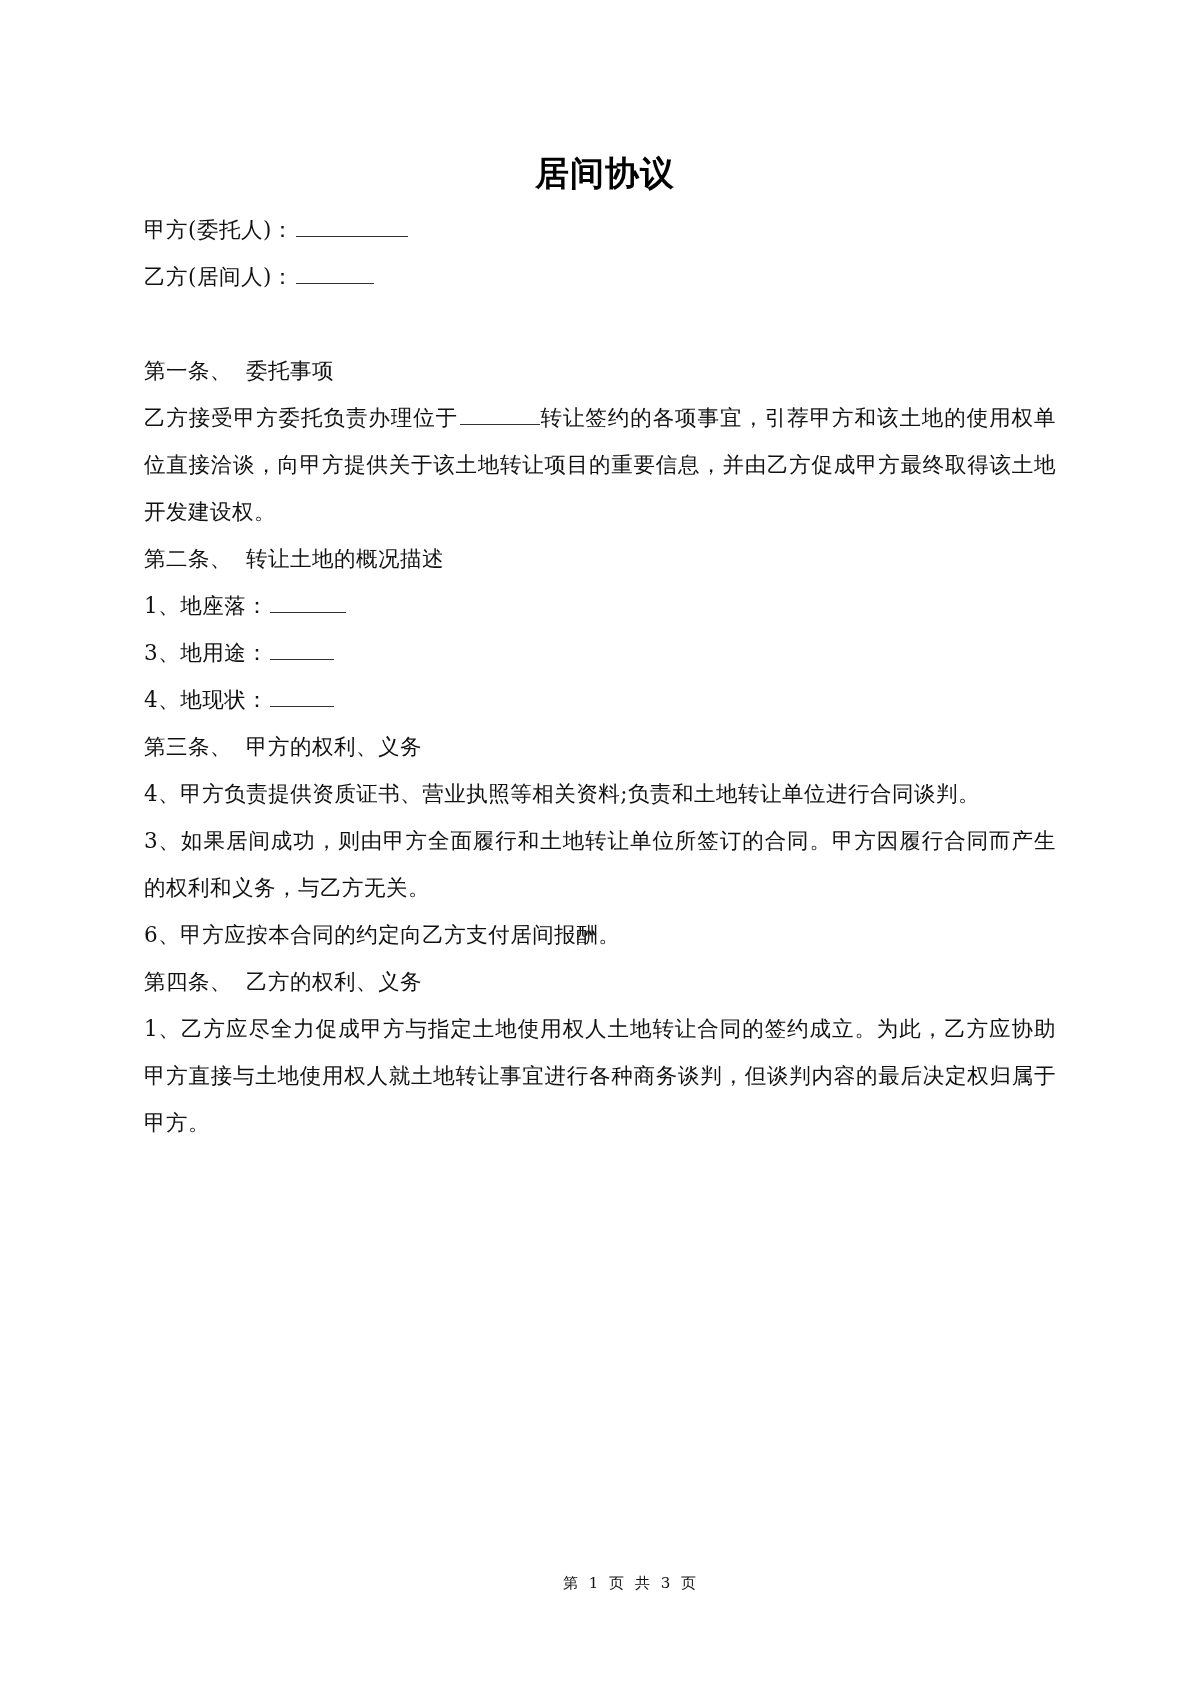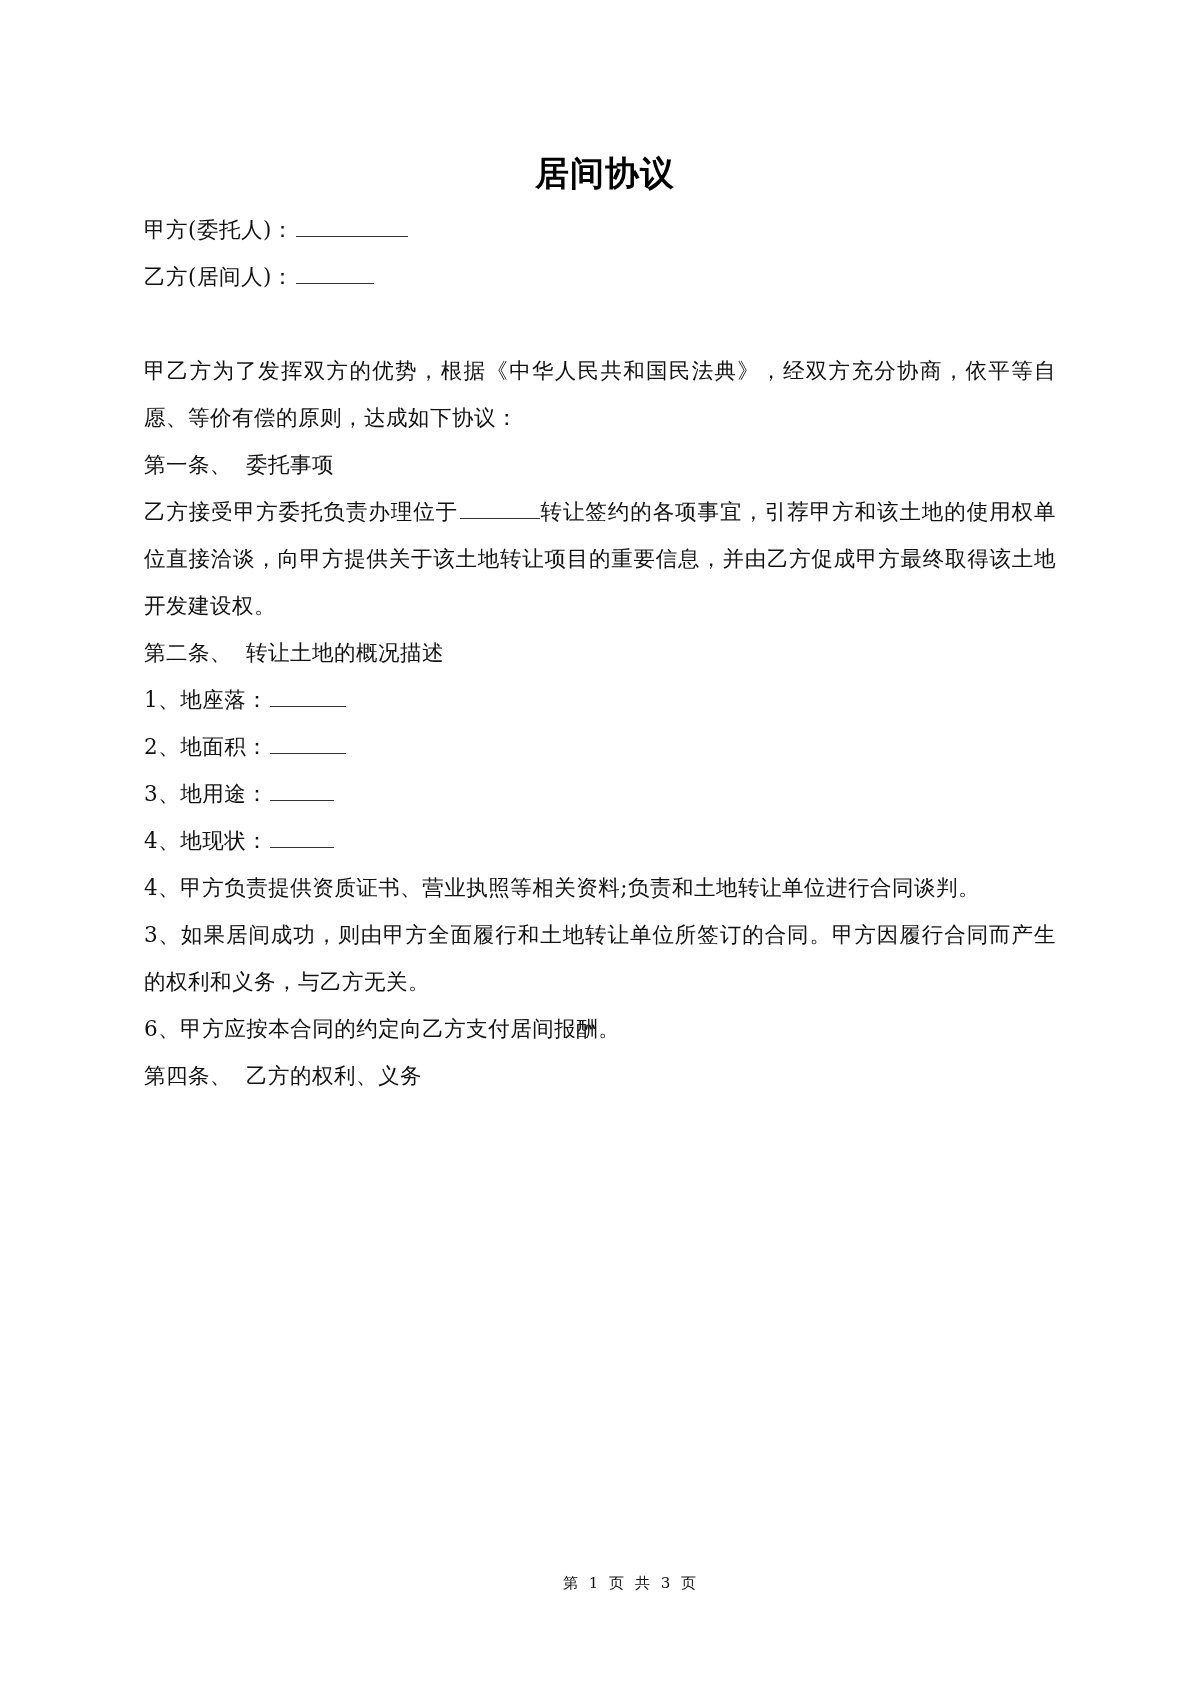--- a/index.html
+++ b/index.html
@@ -86,49 +86,49 @@
 
     <div class="line">
       <span>甲方(委托人)：</span><span class="blank" style="width:112px"></span>
     </div>
     <div class="line">
       <span>乙方(居间人)：</span><span class="blank" style="width:78px"></span>
     </div>
 
     <div class="spacer"></div>
 
-    <div class="line justify">甲乙方为了发挥双方的优势，根据《中华人民共和国民法典》，经双方充分协商，依平等自愿、等价有偿的原则，达成如下协议：</div>
 
     <div class="line">
       <span>第一条、</span><span class="article-gap"></span><span>委托事项</span>
     </div>
     <div class="line justify">
       <span>乙方接受甲方委托负责办理位于</span><span class="blank" style="width:80px"></span><span>转让签约的各项事宜，引荐甲方和该土地的使用权单位直接洽谈，向甲方提供关于该土地转让项目的重要信息，并由乙方促成甲方最终取得该土地开发建设权。</span>
     </div>
 
     <div class="line">
       <span>第二条、</span><span class="article-gap"></span><span>转让土地的概况描述</span>
     </div>
     <div class="line">
       <span>1、地座落：</span><span class="blank" style="width:76px"></span>
     </div>
     <div class="line">
-      <span>2、地面积：</span><span class="blank" style="width:76px"></span>
-    </div>
-    <div class="line">
       <span>3、地用途：</span><span class="blank" style="width:64px"></span>
     </div>
     <div class="line">
       <span>4、地现状：</span><span class="blank" style="width:64px"></span>
     </div>
 
+    <div class="line">
+      <span>第三条、</span><span class="article-gap"></span><span>甲方的权利、义务</span>
+    </div>
     <div class="line justify">4、甲方负责提供资质证书、营业执照等相关资料;负责和土地转让单位进行合同谈判。</div>
     <div class="line justify">3、如果居间成功，则由甲方全面履行和土地转让单位所签订的合同。甲方因履行合同而产生的权利和义务，与乙方无关。</div>
     <div class="line justify">6、甲方应按本合同的约定向乙方支付居间报酬。</div>
 
     <div class="line">
       <span>第四条、</span><span class="article-gap"></span><span>乙方的权利、义务</span>
     </div>
+    <div class="line justify">1、乙方应尽全力促成甲方与指定土地使用权人土地转让合同的签约成立。为此，乙方应协助甲方直接与土地使用权人就土地转让事宜进行各种商务谈判，但谈判内容的最后决定权归属于甲方。</div>
 
   </div>
 
   <div class="footer">第 1 页 共 3 页</div>
 </div>
 
 </body></html>

